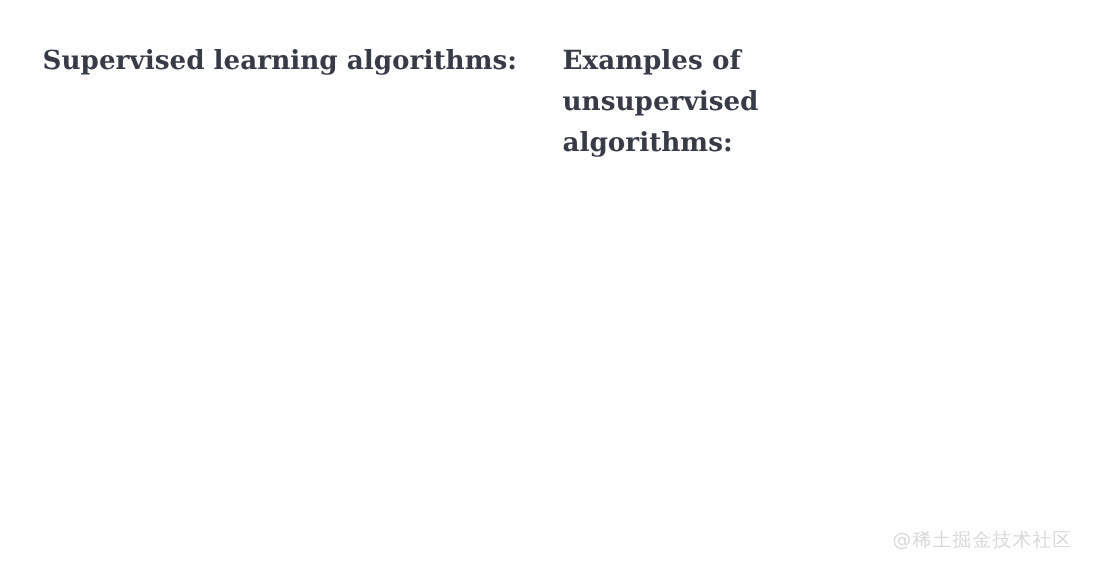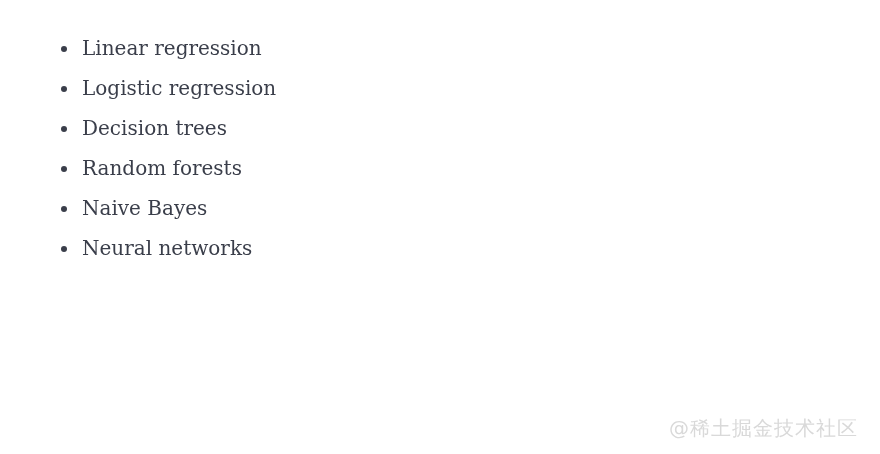--- a/index.html
+++ b/index.html
@@ -52,40 +52,34 @@
     margin-bottom: 6px;
     padding-left: 2px;
   }
   .column-right ul.bullet-list li {
     max-width: 352px;
   }
   .watermark {
     position: absolute;
     right: 22px;
     bottom: 12px;
-    font-size: 20px;
+    font-size: 15px;
     color: #d9d9d9;
     font-family: "DejaVu Sans", "Liberation Sans", sans-serif;
     letter-spacing: 1px;
   }
 </style>
 </head>
 <body>
 
 <div class="content">
 
   <div class="column column-left">
-    <ul class="bullet-list">
-      <li>Linear regression</li>
-      <li>Logistic regression</li>
-      <li>Decision trees</li>
-      <li>Random forests</li>
-      <li>Naive Bayes</li>
-      <li>Neural networks</li>
-    </ul>
+    <h2 class="column-heading">Supervised learning algorithms:</h2>
   </div>
 
   <div class="column column-right">
+    <h2 class="column-heading">Examples of unsupervised algorithms:</h2>
   </div>
 
 </div>
 
 <div class="watermark">@稀土掘金技术社区</div>
 
 </body></html>

